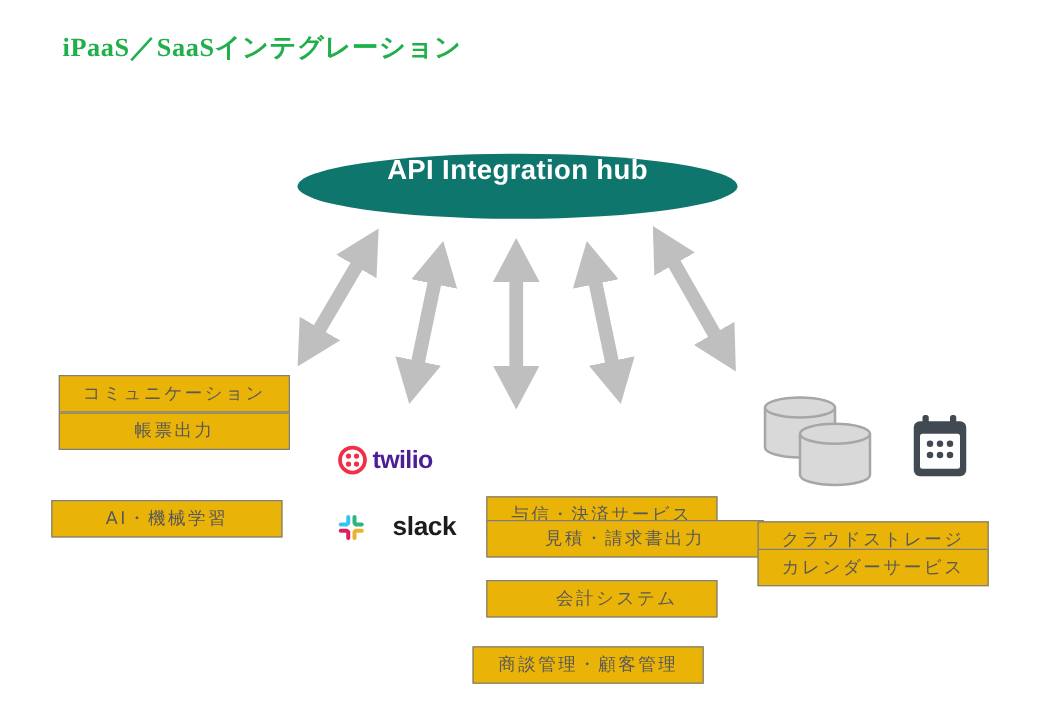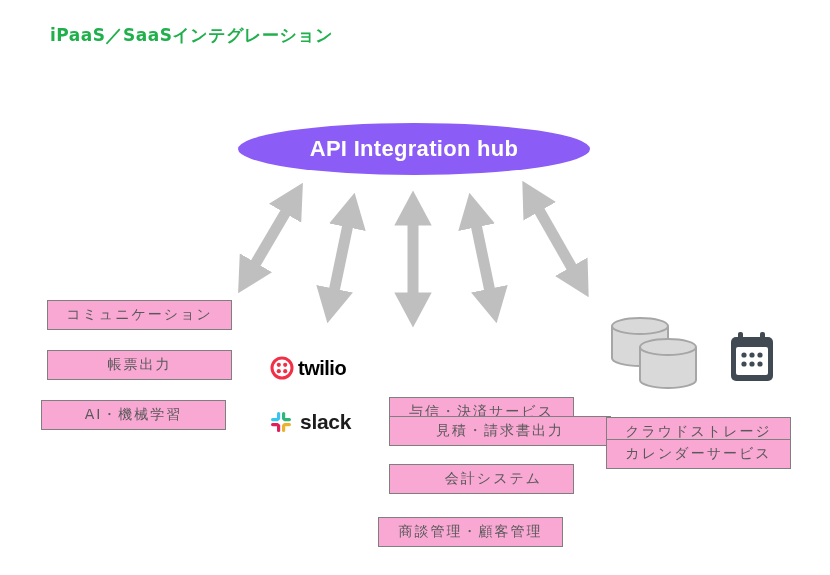--- a/index.html
+++ b/index.html
@@ -1,33 +1,33 @@
 <!DOCTYPE html>
 <html><head>
   <meta charset="utf-8">
   <style>
     html, body { margin: 0; padding: 0; background: #ffffff; }
     body { width: 830px; height: 575px; position: relative; overflow: hidden;
            font-family: "DejaVu Sans", "Liberation Sans", sans-serif; }
-    .title { position: absolute; left: 50px; top: 24px; font-size: 17px; font-weight: bold;
-             color: #1faf4b; letter-spacing: 0.5px; white-space: nowrap; }
+    .title { position: absolute; left: 50px; top: 24px; font-size: 21px; font-weight: bold;
+             color: #1faf4b; letter-spacing: 0.5px; white-space: nowrap; font-family: Liberation Serif, serif; }
     .hub { position: absolute; left: 238px; top: 123px; width: 352px; height: 52px;
-           border-radius: 50%; background: #8b5cf6; display: flex; align-items: center;
+           border-radius: 50%; background: #0f766e; display: flex; align-items: flex-start;
            justify-content: center; }
     .hub span { color: #ffffff; font-family: "Liberation Sans", sans-serif; font-size: 22px;
                 font-weight: bold; letter-spacing: 0.3px; }
     svg.arrows { position: absolute; left: 0; top: 0; }
     .box { position: absolute; box-sizing: border-box; border: 1.5px solid #7f7f7f;
-           background: #f9a8d4; display: flex; align-items: center; justify-content: center;
+           background: #eab308; display: flex; align-items: center; justify-content: center;
            font-size: 14px; color: #595959; letter-spacing: 2px; white-space: nowrap; }
     .logo { position: absolute; display: flex; align-items: center; }
     .twilio-text { font-family: "Liberation Sans", sans-serif; font-weight: bold; font-size: 20px;
-                   color: #000000; margin-left: 4px; letter-spacing: -0.5px; }
+                   color: #4c1d95; margin-left: 4px; letter-spacing: -0.5px; }
     .slack-text { font-family: "Liberation Sans", sans-serif; font-weight: bold; font-size: 21px;
-                  color: #1d1c1d; margin-left: 8px; letter-spacing: -0.3px; }
+                  color: #1d1c1d; margin-left: 22px; letter-spacing: -0.3px; }
     .icon { position: absolute; }
   </style>
 </head>
 <body>
 
 <div class="title">iPaaS／SaaSインテグレーション</div>
 
 <div class="hub">
   <span>API Integration hub</span>
 </div>
@@ -44,21 +44,21 @@
   <line x1="247" y1="278" x2="294" y2="198" stroke="#bfbfbf" stroke-width="11" marker-start="url(#at)" marker-end="url(#ah)"></line>
   <line x1="331" y1="306" x2="351" y2="210" stroke="#bfbfbf" stroke-width="11" marker-start="url(#at)" marker-end="url(#ah)"></line>
   <line x1="413" y1="310" x2="413" y2="208" stroke="#bfbfbf" stroke-width="11" marker-start="url(#at)" marker-end="url(#ah)"></line>
   <line x1="493" y1="306" x2="473" y2="210" stroke="#bfbfbf" stroke-width="11" marker-start="url(#at)" marker-end="url(#ah)"></line>
   <line x1="580" y1="282" x2="531" y2="196" stroke="#bfbfbf" stroke-width="11" marker-start="url(#at)" marker-end="url(#ah)"></line>
 </svg>
 
 <div class="box" style="left:47px; top:300px; width:185px; height:30px;">
   <span>コミュニケーション</span>
 </div>
-<div class="box" style="left:47px; top:350px; width:185px; height:30px;text-align:center;">
+<div class="box" style="left:47px; top:330px; width:185px; height:30px;text-align:center;">
   <span>帳票出力</span>
 </div>
 <div class="box" style="left:41px; top:400px; width:185px; height:30px;">
   <span>AI・機械学習</span>
 </div>
 
 <div class="logo" style="left:270px; top:356px;">
   <svg width="24" height="24" viewBox="0 0 24 24">
     <circle cx="12" cy="12" r="10" fill="none" stroke="#f22f46" stroke-width="3"></circle>
     <circle cx="8.8" cy="8.8" r="2.1" fill="#f22f46"></circle>

